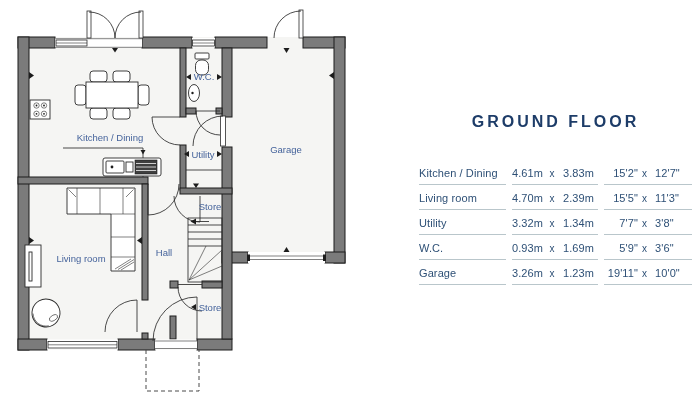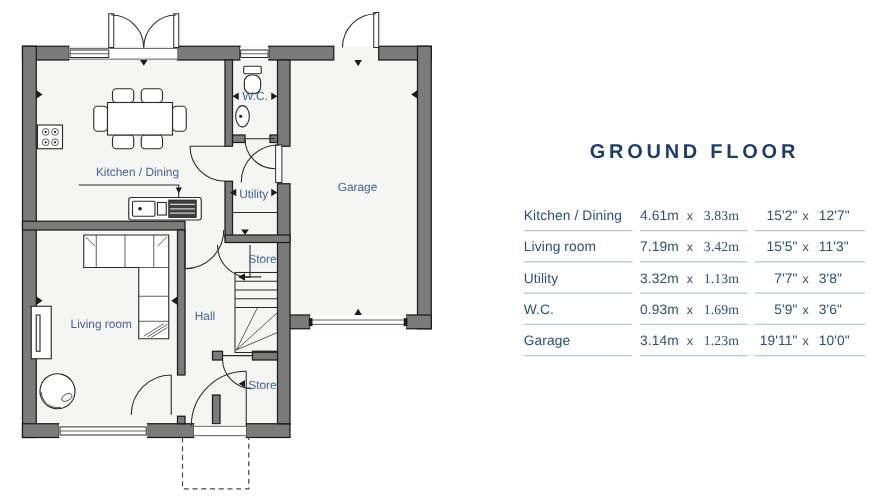--- a/index.html
+++ b/index.html
@@ -24,21 +24,21 @@
   
   .panel{position:absolute;left:419px;top:111px;width:273px;}
   .panel-title{margin:0 0 27px 0;text-align:center;font-size:16px;font-weight:700;
                letter-spacing:3px;color:var(--title);line-height:22px;}
   .trow{display:block;}
   .cells{display:flex;align-items:flex-end;height:24px;box-sizing:border-box;
          padding-bottom:5px;font-size:11px;color:var(--tabletext);letter-spacing:0.1px;}
   .c-name{width:93px;}
   .c-m1{width:33px;text-align:left;}
   .c-sep{width:14px;text-align:center;font-size:10px;}
-  .c-m2{width:43px;text-align:left;padding-left:4px;box-sizing:border-box;font-family:Liberation Serif, serif;}
+  .c-m2{width:43px;text-align:left;padding-left:4px;box-sizing:border-box;}
   .c-f1{width:36px;text-align:right;}
   .c-sep2{width:13px;text-align:center;font-size:10px;}
   .c-f2{width:41px;text-align:left;padding-left:4px;box-sizing:border-box;}
   .rule{display:flex;gap:6px;height:1px;}
   .rule i{display:block;height:1px;background:var(--rule);}
   .rule .s1{width:87px;} .rule .s2{width:86px;} .rule .s3{width:88px;}
 </style>
 </head>
 <body>
 
@@ -264,39 +264,39 @@
         </div>
         <div class="rule">
           <i class="s1"></i>
           <i class="s2"></i>
           <i class="s3"></i>
         </div>
       </div>
       <div class="trow">
         <div class="cells">
           <span class="c-name">Living room</span>
-          <span class="c-m1">7.19m</span>
-          <span class="c-sep">x</span>
-          <span class="c-m2">3.42m</span>
+          <span class="c-m1">4.70m</span>
+          <span class="c-sep">x</span>
+          <span class="c-m2">2.39m</span>
           <span class="c-f1">15'5"</span>
           <span class="c-sep2">x</span>
           <span class="c-f2">11'3"</span>
         </div>
         <div class="rule">
           <i class="s1"></i>
           <i class="s2"></i>
           <i class="s3"></i>
         </div>
       </div>
       <div class="trow">
         <div class="cells">
           <span class="c-name">Utility</span>
           <span class="c-m1">3.32m</span>
           <span class="c-sep">x</span>
-          <span class="c-m2">1.13m</span>
+          <span class="c-m2">1.34m</span>
           <span class="c-f1">7'7"</span>
           <span class="c-sep2">x</span>
           <span class="c-f2">3'8"</span>
         </div>
         <div class="rule">
           <i class="s1"></i>
           <i class="s2"></i>
           <i class="s3"></i>
         </div>
       </div>
@@ -312,21 +312,21 @@
         </div>
         <div class="rule">
           <i class="s1"></i>
           <i class="s2"></i>
           <i class="s3"></i>
         </div>
       </div>
       <div class="trow">
         <div class="cells">
           <span class="c-name">Garage</span>
-          <span class="c-m1">3.14m</span>
+          <span class="c-m1">3.26m</span>
           <span class="c-sep">x</span>
           <span class="c-m2">1.23m</span>
           <span class="c-f1">19'11"</span>
           <span class="c-sep2">x</span>
           <span class="c-f2">10'0"</span>
         </div>
         <div class="rule">
           <i class="s1"></i>
           <i class="s2"></i>
           <i class="s3"></i>

